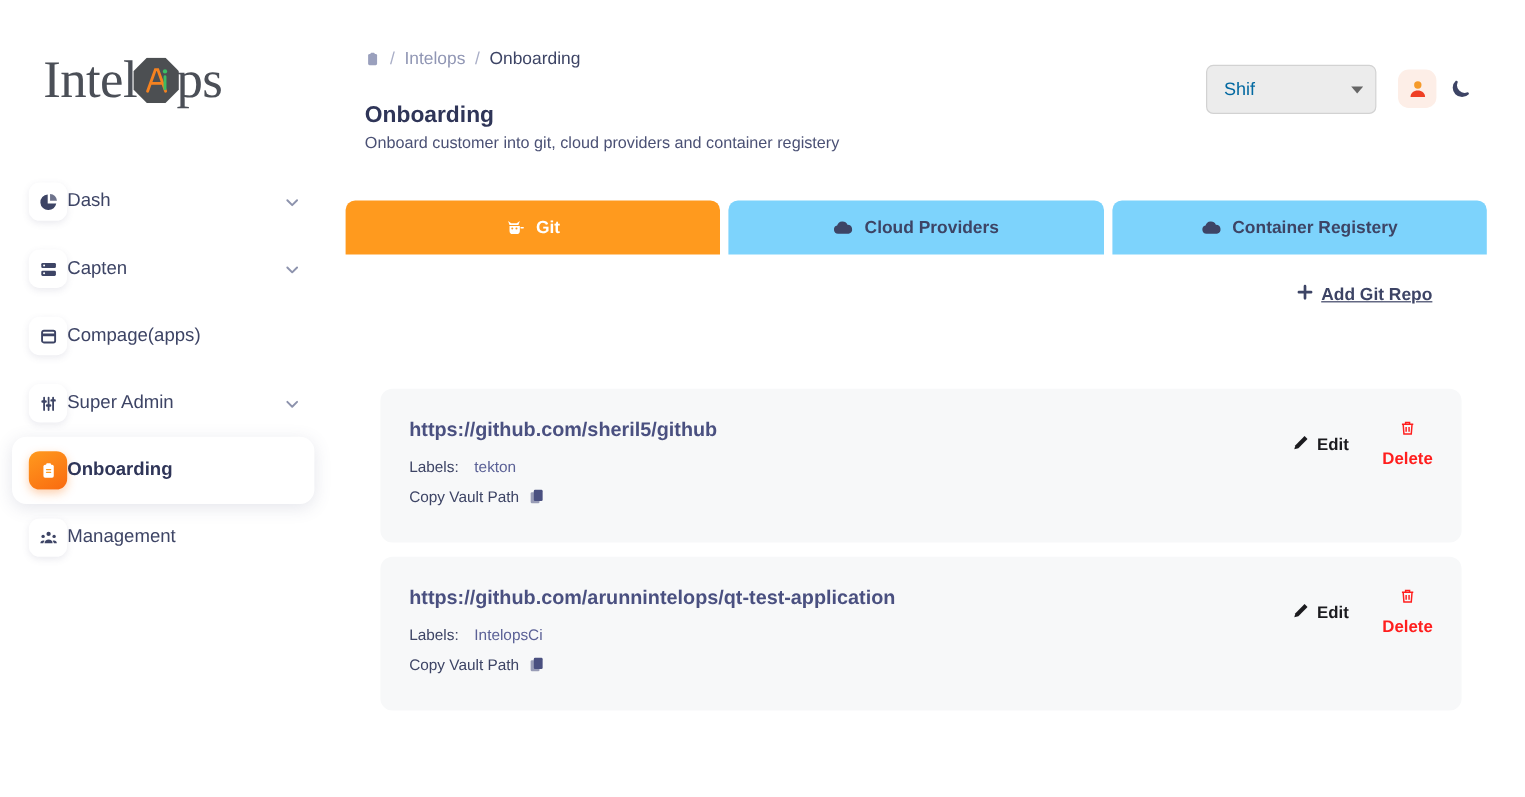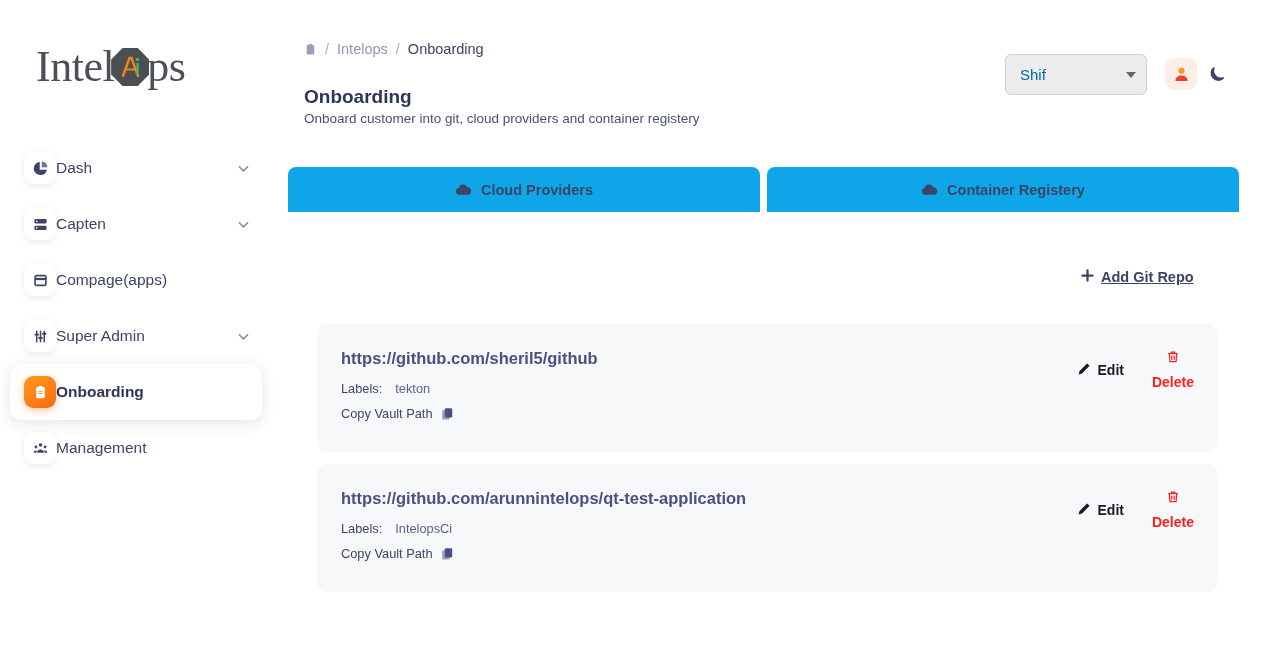--- a/index.html
+++ b/index.html
@@ -137,34 +137,34 @@
 
   
   .tabs {
     position: absolute; left: 288px; top: 167px;
     width: 951px; height: 45px;
     display: flex; gap: 7px;
   }
   .tab {
     height: 45px;
     border-radius: 8px 8px 0 0;
-    background: #0ea5e9;
+    background: #7dd3fc;
     color: #3d4465;
     display: flex; align-items: center; justify-content: center;
     gap: 9px;
     font-size: 14.5px; font-weight: bold;
     cursor: pointer;
     flex: 1 1 0;
   }
   .tab.active { background: #ff9a1e; color: #ffffff; }
   .tab-icon { display: flex; align-items: center; }
 
   
   .add-btn {
-    position: absolute; left: 1080px; top: 268px;
+    position: absolute; left: 1080px; top: 236px;
     display: flex; align-items: center; gap: 6px;
     font-size: 14.5px; font-weight: bold;
     color: #3d4465; cursor: pointer;
   }
   .add-btn .lbl { text-decoration: underline; }
 
   
   .cards { position: absolute; left: 317px; top: 324px; width: 901px; }
   .repo-card {
     background: #f7f8f9;
@@ -341,20 +341,32 @@
   </div>
 
   <div class="theme-btn">
     <svg width="18" height="18" viewBox="0 0 16 16" fill="currentColor">
       <path d="M13.2 10.6A5.6 5.6 0 0 1 6 3.2a1 1 0 0 0-1.4-1.1 6.9 6.9 0 1 0 9.6 9.9 1 1 0 0 0-1-1.4z"></path>
     </svg>
   </div>
 
   <div class="tabs">
 
+    <div class="tab active">
+      <span class="tab-icon">
+        <svg width="16" height="16" viewBox="0 0 16 16" fill="currentColor">
+          <path d="M2.6 5.6 1.4 2.2l2.6 1.9h4.6l2.6-1.9-1.2 3.4z"></path>
+          <path d="M2.6 6.3h8.6v4.1a2.6 2.6 0 0 1-2.6 2.6H5.2a2.6 2.6 0 0 1-2.6-2.6z"></path>
+          <rect x="11.6" y="7.1" width="3" height="1.3" rx="0.65"></rect>
+          <circle cx="4.9" cy="8.4" r="0.85" fill="#ff9a1e"></circle>
+          <circle cx="8.4" cy="8.4" r="0.85" fill="#ff9a1e"></circle>
+        </svg>
+      </span>
+      <span>Git</span>
+    </div>
 
     <div class="tab">
       <span class="tab-icon">
         <svg width="17" height="17" viewBox="0 0 16 16" fill="currentColor">
           <path d="M12.4 13H4.1A3.3 3.3 0 0 1 3.4 6.5 4.3 4.3 0 0 1 11.5 5.9a3.6 3.6 0 0 1 .9 7.1z"></path>
         </svg>
       </span>
       <span>Cloud Providers</span>
     </div>
 

